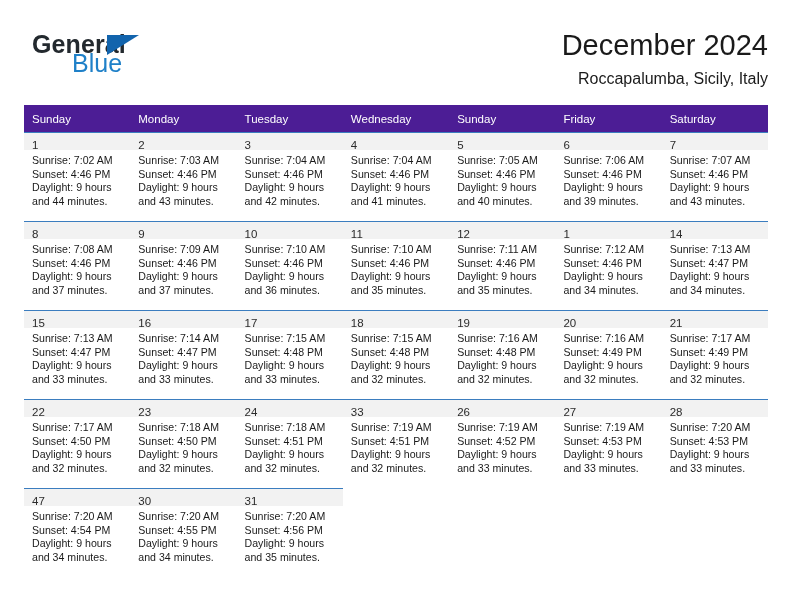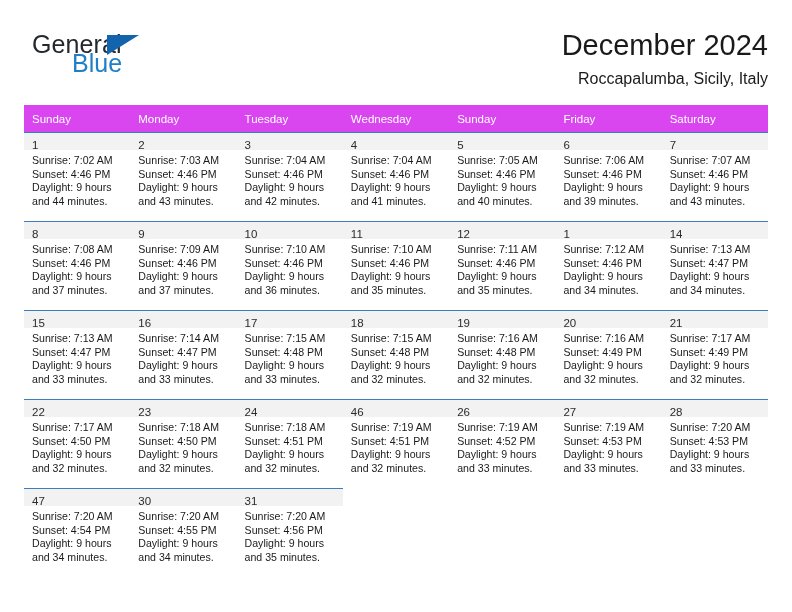--- a/index.html
+++ b/index.html
@@ -37,20 +37,21 @@
     height: 60px;
   }
   .brand-general {
     position: absolute;
     left: 0;
     top: 0;
     font-size: 25px;
     letter-spacing: 0.1px;
     color: #23292e;
     font-family: "Liberation Sans", sans-serif;
+    font-weight: bold;
   }
   .brand-tri {
     position: absolute;
     left: 75px;
     top: 5px;
     width: 0;
     height: 0;
     border-left: 32px solid #1264ad;
     border-bottom: 20px solid transparent;
   }
@@ -90,21 +91,21 @@
     position: absolute;
     left: 24px;
     top: 105px;
     width: 744px;
     border-collapse: collapse;
     table-layout: fixed;
   }
   .calendar col { width: 106.28px; }
 
   .dow-row th {
-    background: #d946ef;
+    background: #4c1d95;
     color: #ffffff;
     font-size: 11.5px;
     font-weight: normal;
     text-align: left;
     padding: 5px 0 5px 8px;
     height: 17px;
     border: none;
     font-family: "Liberation Sans", sans-serif;
   }
 
@@ -458,21 +459,21 @@
               <div class="cell-lines">
                 <div class="cell-line">Sunrise: 7:18 AM</div>
                 <div class="cell-line">Sunset: 4:51 PM</div>
                 <div class="cell-line">Daylight: 9 hours</div>
                 <div class="cell-line">and 32 minutes.</div>
               </div>
             </div>
           </td>
         <td>
             <div class="cell">
-              <div class="daynum-band"><span class="daynum">46</span></div>
+              <div class="daynum-band"><span class="daynum">33</span></div>
               <div class="cell-lines">
                 <div class="cell-line">Sunrise: 7:19 AM</div>
                 <div class="cell-line">Sunset: 4:51 PM</div>
                 <div class="cell-line">Daylight: 9 hours</div>
                 <div class="cell-line">and 32 minutes.</div>
               </div>
             </div>
           </td>
         <td>
             <div class="cell">

